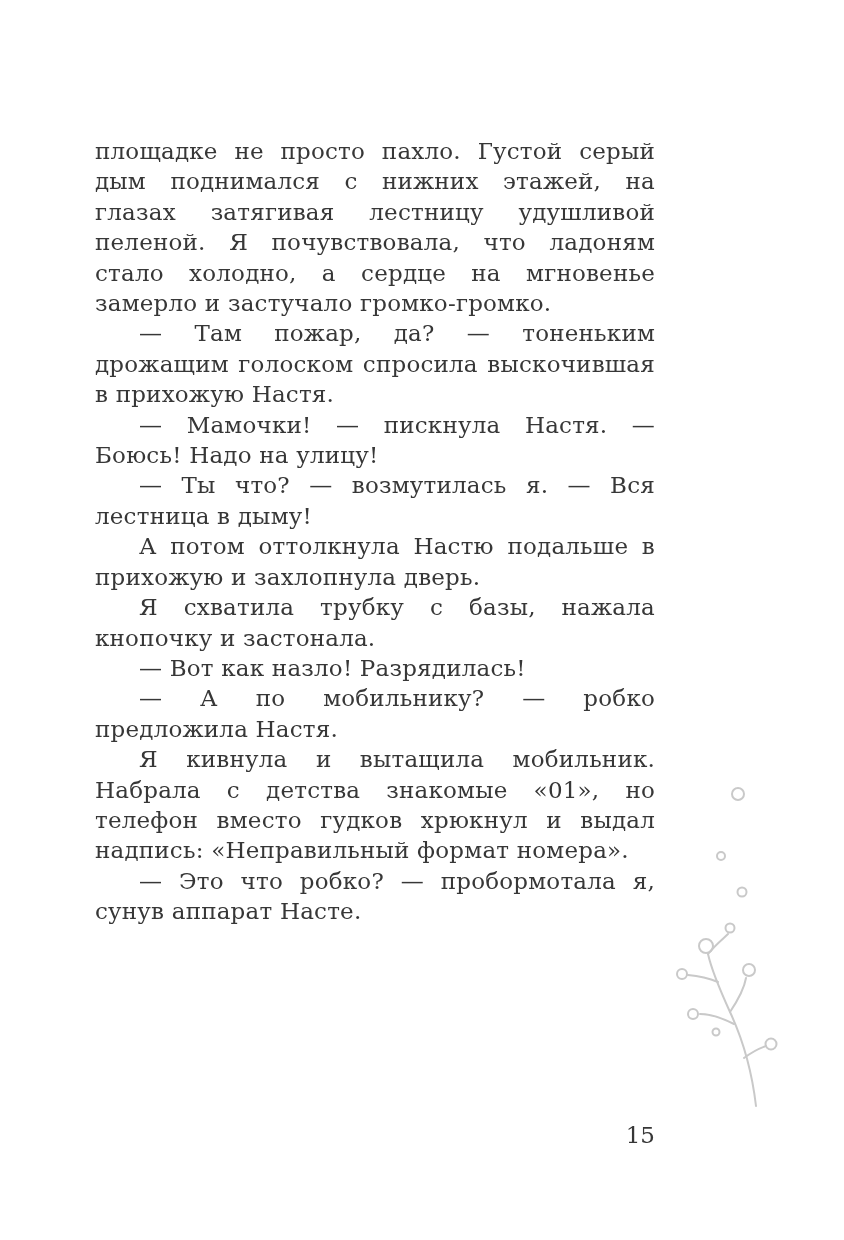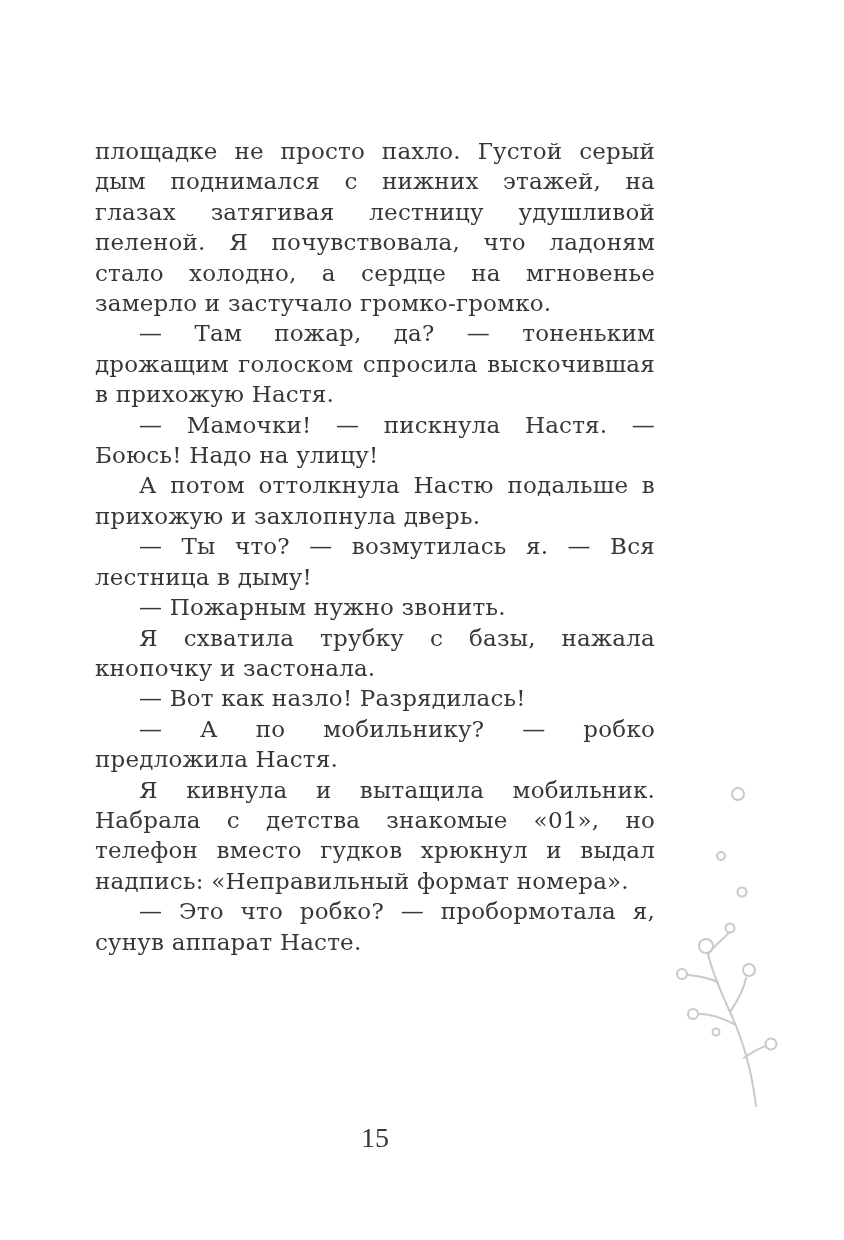--- a/index.html
+++ b/index.html
@@ -32,45 +32,43 @@
     text-indent: 44px;
   }
   .para.first {
     text-indent: 0;
   }
   .page-number {
     position: absolute;
     top: 1122px;
     left: 95px;
     width: 560px;
-    text-align: center;
-    font-size: 28px;
+    text-align: right;
+    font-size: 23px;
     color: #373737;
-    font-family: Liberation Serif, serif;
   }
   .decoration {
     position: absolute;
     left: 672px;
     top: 770px;
     width: 110px;
     height: 345px;
   }
 </style>
 </head>
 <body>
 
 <div class="page">
 
   <main class="text-block">
     <p class="para first">площадке не просто пахло. Густой серый дым поднимался с нижних этажей, на глазах затягивая лестницу удушливой пеленой. Я почувствовала, что ладоням стало холодно, а сердце на мгновенье замерло и застучало громко-громко.</p>
     <p class="para">— Там пожар, да? — тоненьким дрожащим голоском спросила выскочившая в прихожую Настя.</p>
     <p class="para">— Мамочки! — пискнула Настя. — Боюсь! Надо на улицу!</p>
+    <p class="para">— Ты что? — возмутилась я. — Вся лестница в дыму!</p>
     <p class="para">А потом оттолкнула Настю подальше в прихожую и захлопнула дверь.</p>
-    <p class="para">— Ты что? — возмутилась я. — Вся лестница в дыму!</p>
-    <p class="para">— Пожарным нужно звонить.</p>
     <p class="para">Я схватила трубку с базы, нажала кнопочку и застонала.</p>
     <p class="para">— Вот как назло! Разрядилась!</p>
     <p class="para">— А по мобильнику? — робко предложила Настя.</p>
     <p class="para">Я кивнула и вытащила мобильник. Набрала с детства знакомые «01», но телефон вместо гудков хрюкнул и выдал надпись: «Неправильный формат номера».</p>
     <p class="para">— Это что робко? — пробормотала я, сунув аппарат Насте.</p>
   </main>
 
   <svg class="decoration" viewBox="0 0 110 345" xmlns="http://www.w3.org/2000/svg" aria-hidden="true">
     <g fill="none" stroke="#c9c9c9" stroke-width="2" stroke-linecap="round">
 

